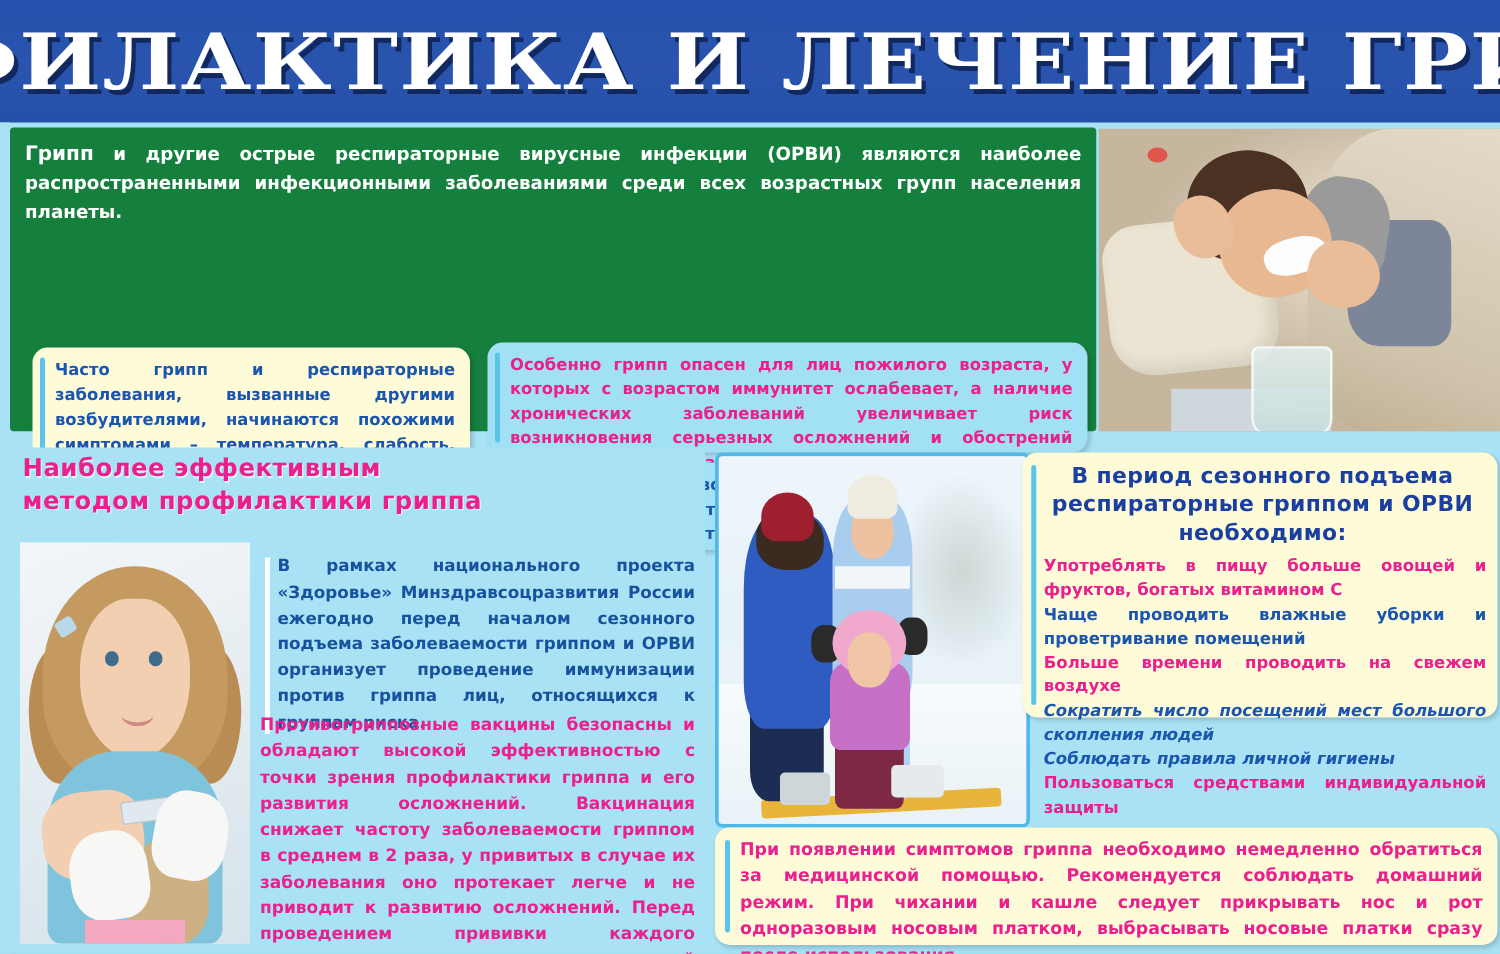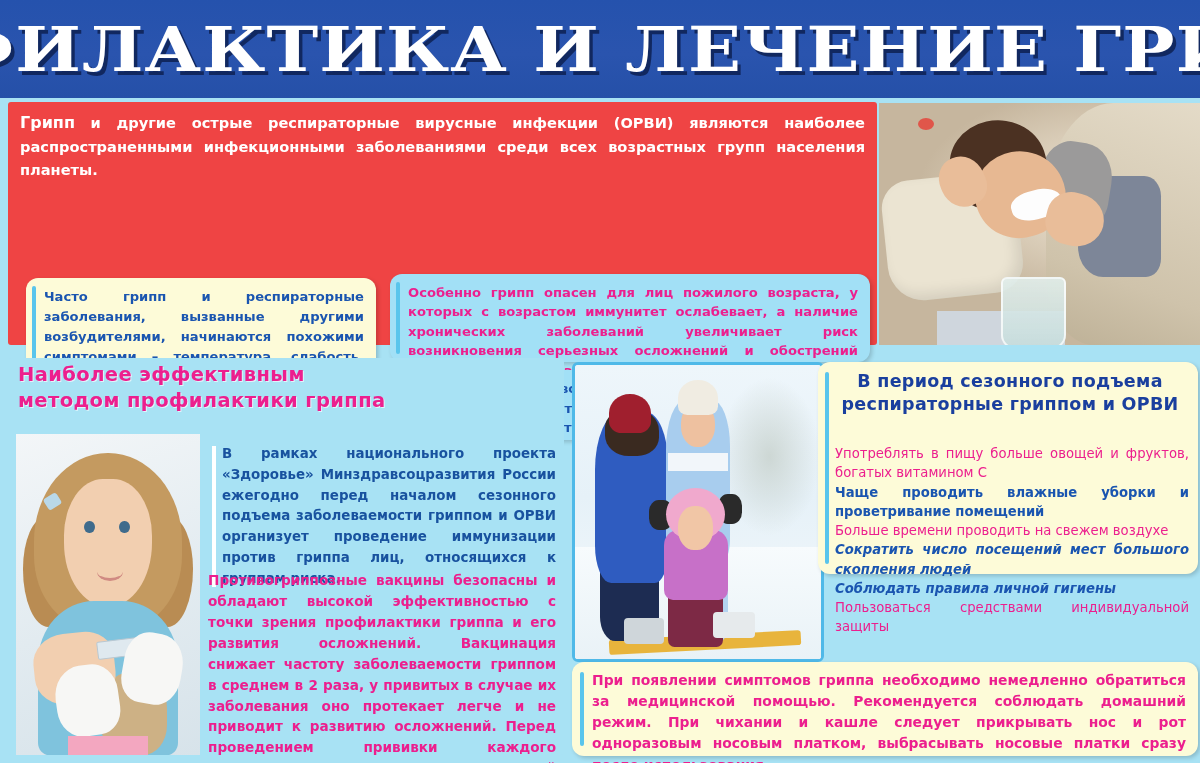--- a/index.html
+++ b/index.html
@@ -23,21 +23,21 @@
     letter-spacing:1px;
     color:#ffffff;
     transform:scaleX(1.12);
     text-shadow:3px 4px 0 rgba(10,25,70,.75);
     white-space:nowrap;
   }
 
   
   .top-panel{
     position:absolute;left:8px;top:102px;width:869px;height:243px;
-    background:#ef4444;
+    background:#15803d;
     border-radius:3px;
   }
   .intro{
     position:absolute;left:12px;top:8px;width:845px;
     color:#ffffff;font-size:14.6px;line-height:1.58;
     text-align:justify;font-weight:600;
   }
   .intro b{font-weight:bold;font-size:16px;}
 
   .card{
@@ -111,21 +111,21 @@
     position:absolute;left:818px;top:362px;width:380px;height:212px;
     background:#fdfbd8;border-radius:12px;box-shadow:2px 2px 4px rgba(0,0,0,.18);
   }
   .card-tips .accent{position:absolute;left:7px;top:10px;bottom:10px;width:4px;background:#59c5ec;border-radius:2px;}
   .tips-heading{
     position:absolute;left:14px;right:10px;top:8px;text-align:center;
     color:#1a3f9e;font-weight:bold;font-size:17.5px;line-height:1.3;letter-spacing:.3px;
   }
   .tips-list{position:absolute;left:17px;right:9px;top:82px;}
   .tip{font-size:13.2px;line-height:1.46;text-align:justify;}
-  .tip.pink{color:#ec1f8e;font-weight:normal;}
+  .tip.pink{color:#ec1f8e;font-weight:bold;}
   .tip.blue{color:#1a55b0;font-weight:bold;}
   .tip.italic{font-style:italic;}
 
   
   #card-symptoms-action{
     left:572px;top:662px;width:626px;height:94px;background:#fdfbd8;
   }
   #card-symptoms-action .accent{left:8px;top:10px;bottom:10px;width:4px;background:#59c5ec;}
   #card-symptoms-action .body{left:20px;right:12px;top:8px;
     font-size:13.9px;line-height:1.52;color:#ec1f8e;font-weight:bold;text-align:justify;}
@@ -295,20 +295,21 @@
     <div class="ph ski-kidFace"></div>
     <div class="ph ski-boot1"></div>
     <div class="ph ski-boot2"></div>
   </div>
 
   <div class="card-tips">
     <div class="accent"></div>
     <div class="tips-heading">
       <div>В период сезонного подъема</div>
       <div>респираторные гриппом и ОРВИ</div>
+      <div>необходимо:</div>
     </div>
     <div class="tips-list">
       <div class="tip pink">Употреблять в  пищу больше овощей и фруктов, богатых витамином С</div>
       <div class="tip blue">Чаще проводить влажные уборки и проветривание помещений</div>
       <div class="tip pink">Больше времени проводить на свежем воздухе</div>
       <div class="tip blue italic">Сократить число посещений мест большого скопления людей</div>
       <div class="tip blue italic">Соблюдать правила личной гигиены</div>
       <div class="tip pink">Пользоваться средствами индивидуальной защиты</div>
     </div>
   </div>

